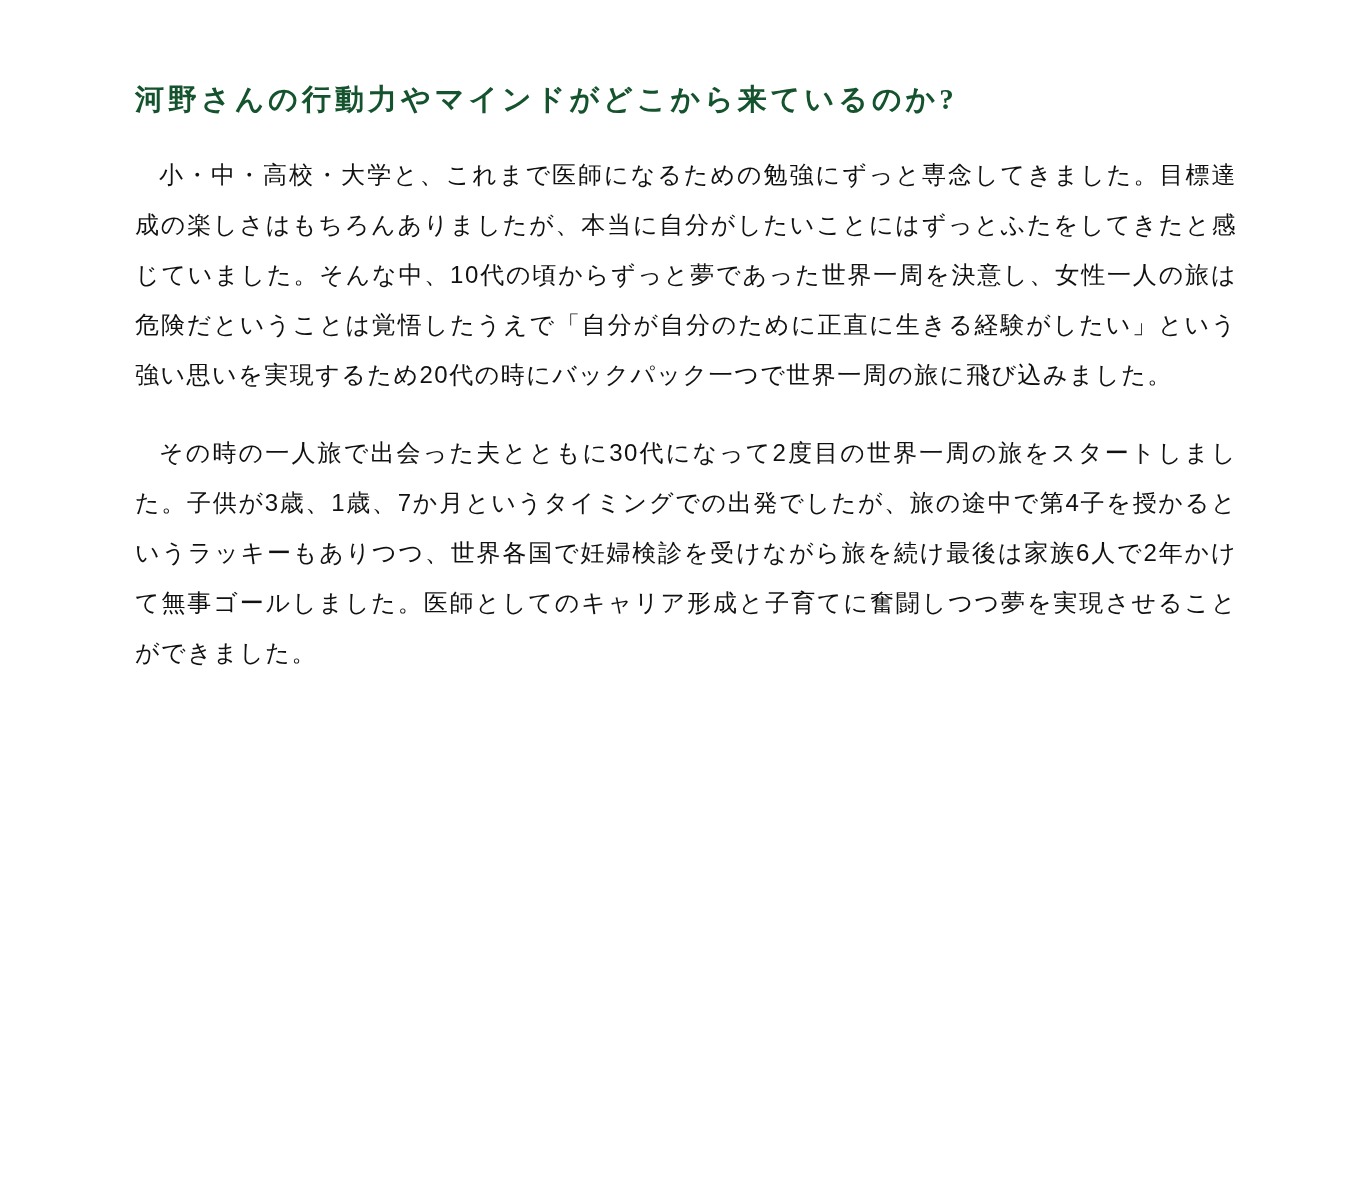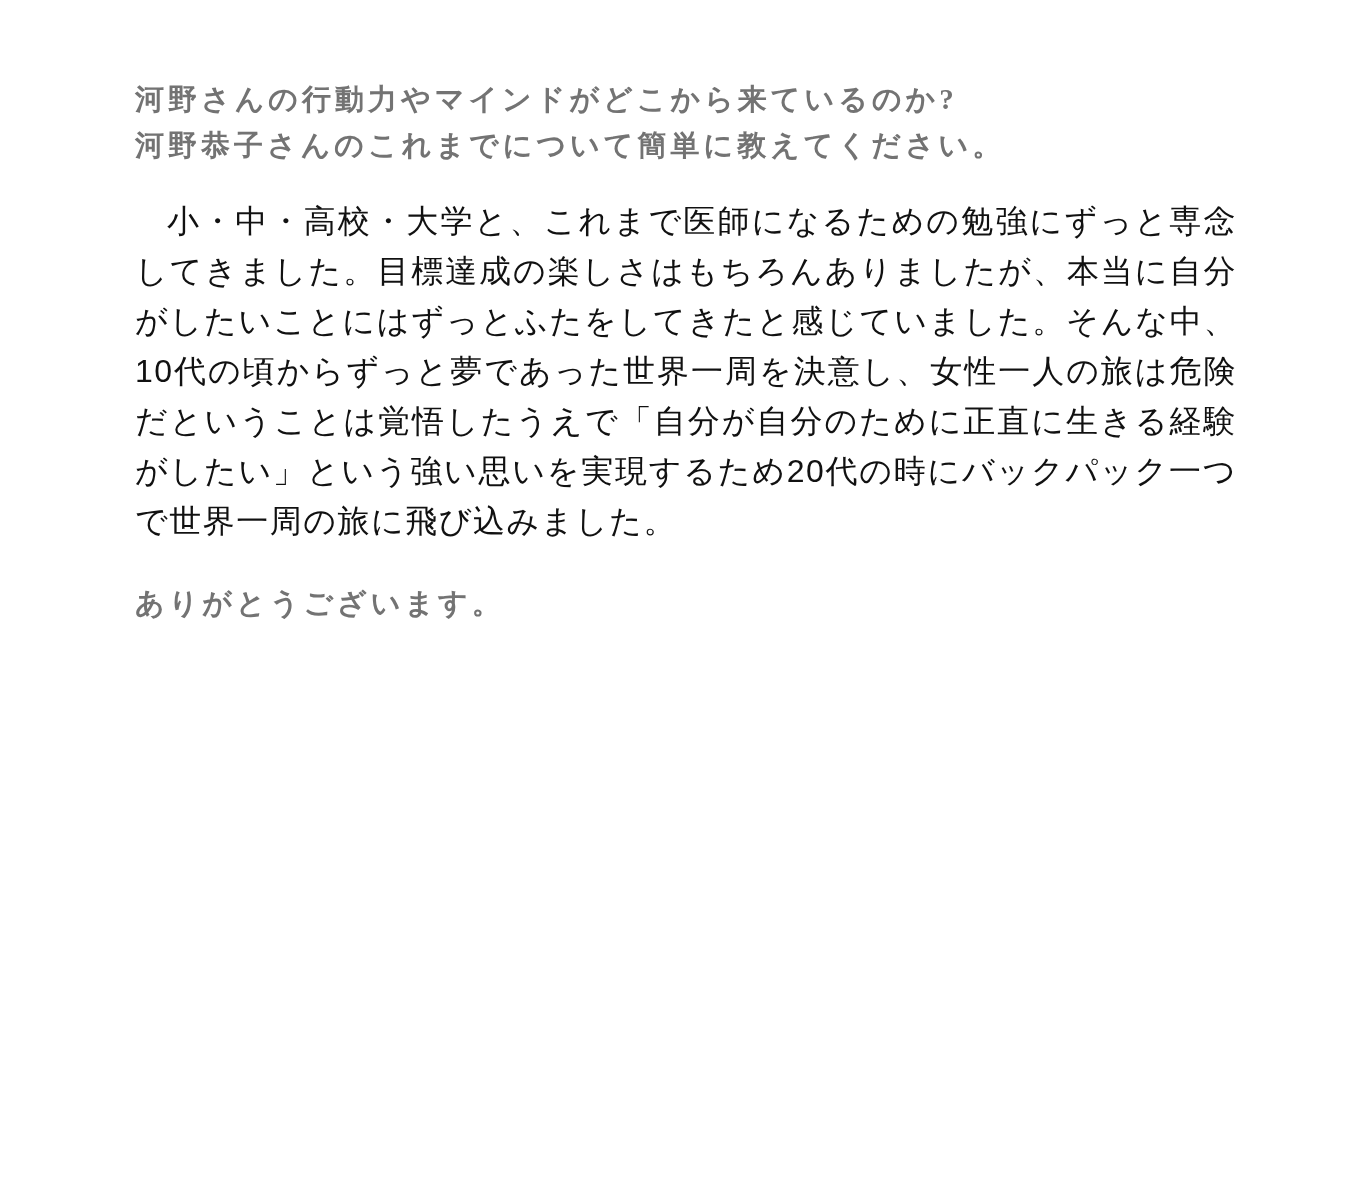--- a/index.html
+++ b/index.html
@@ -14,51 +14,50 @@
   }
   .page {
     width: 1102px;
     margin-left: 135px;
     padding-top: 76px;
     box-sizing: border-box;
   }
   .q-block {
     font-family: "Liberation Serif", "DejaVu Serif", serif;
     font-weight: 700;
-    color: #737373;
+    color: #14532d;
     font-size: 29px;
     line-height: 46px;
     letter-spacing: 4px;
   }
   .answer p {
     font-family: "Liberation Sans", "DejaVu Sans", sans-serif;
     color: #111111;
-    font-size: 32px;
+    font-size: 24px;
     line-height: 50px;
     letter-spacing: 1.5px;
     text-align: justify;
     text-justify: inter-character;
     text-indent: 1em;
     margin: 28px 0 0 0;
   }
   .closing {
     margin-top: 34px;
   }
 </style>
 </head>
 <body>
 
 <div class="page">
 
   <div class="q-block">
     <div>河野さんの行動力やマインドがどこから来ているのか?</div>
-    <div>河野恭子さんのこれまでについて簡単に教えてください。</div>
   </div>
 
   <div class="answer">
     <p>小・中・高校・大学と、これまで医師になるための勉強にずっと専念してきました。目標達成の楽しさはもちろんありましたが、本当に自分がしたいことにはずっとふたをしてきたと感じていました。そんな中、10代の頃からずっと夢であった世界一周を決意し、女性一人の旅は危険だということは覚悟したうえで「自分が自分のために正直に生きる経験がしたい」という強い思いを実現するため20代の時にバックパック一つで世界一周の旅に飛び込みました。</p>
+    <p>その時の一人旅で出会った夫とともに30代になって2度目の世界一周の旅をスタートしました。子供が3歳、1歳、7か月というタイミングでの出発でしたが、旅の途中で第4子を授かるというラッキーもありつつ、世界各国で妊婦検診を受けながら旅を続け最後は家族6人で2年かけて無事ゴールしました。医師としてのキャリア形成と子育てに奮闘しつつ夢を実現させることができました。</p>
   </div>
 
   <div class="q-block closing">
-    <div>ありがとうございます。</div>
   </div>
 
 </div>
 
 </body></html>

